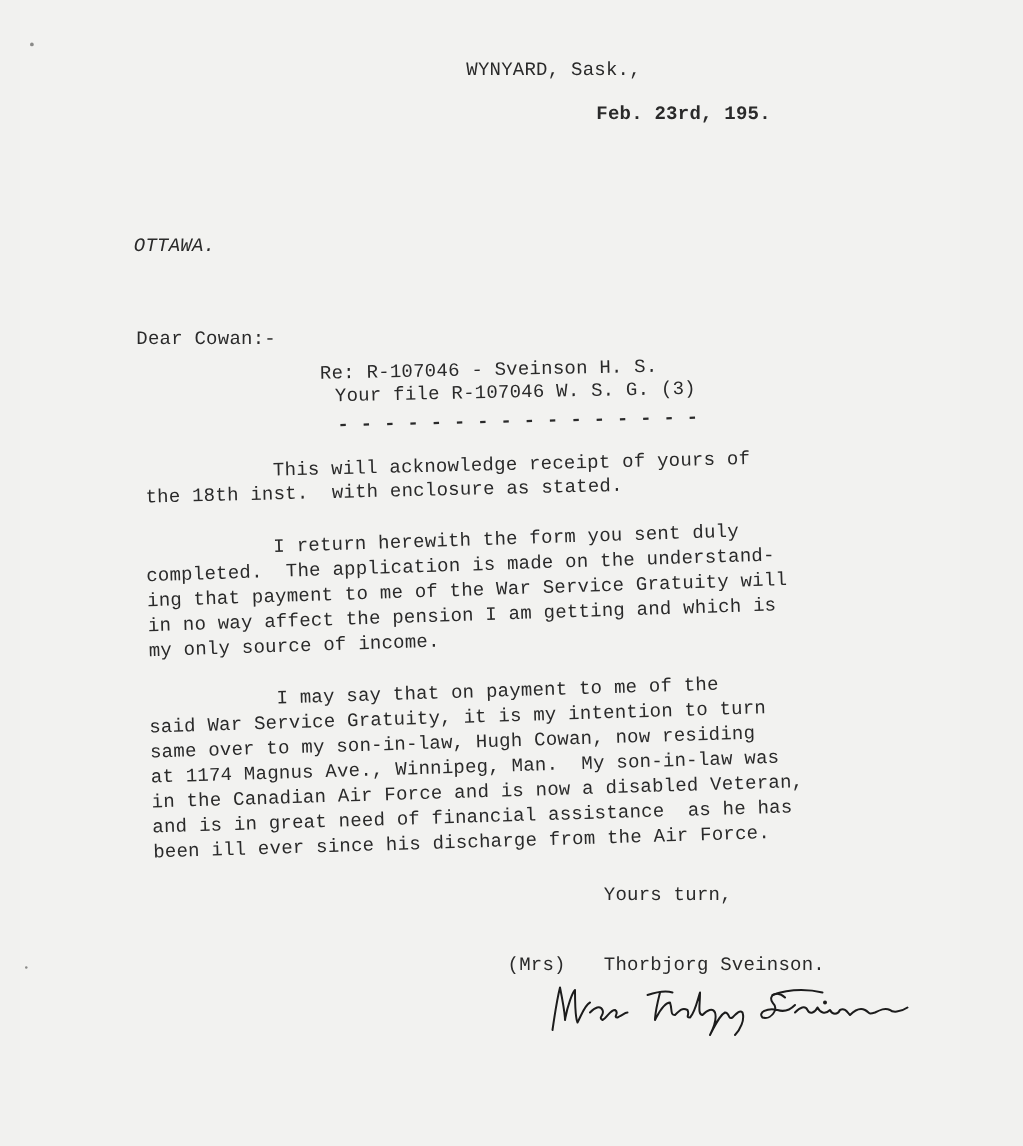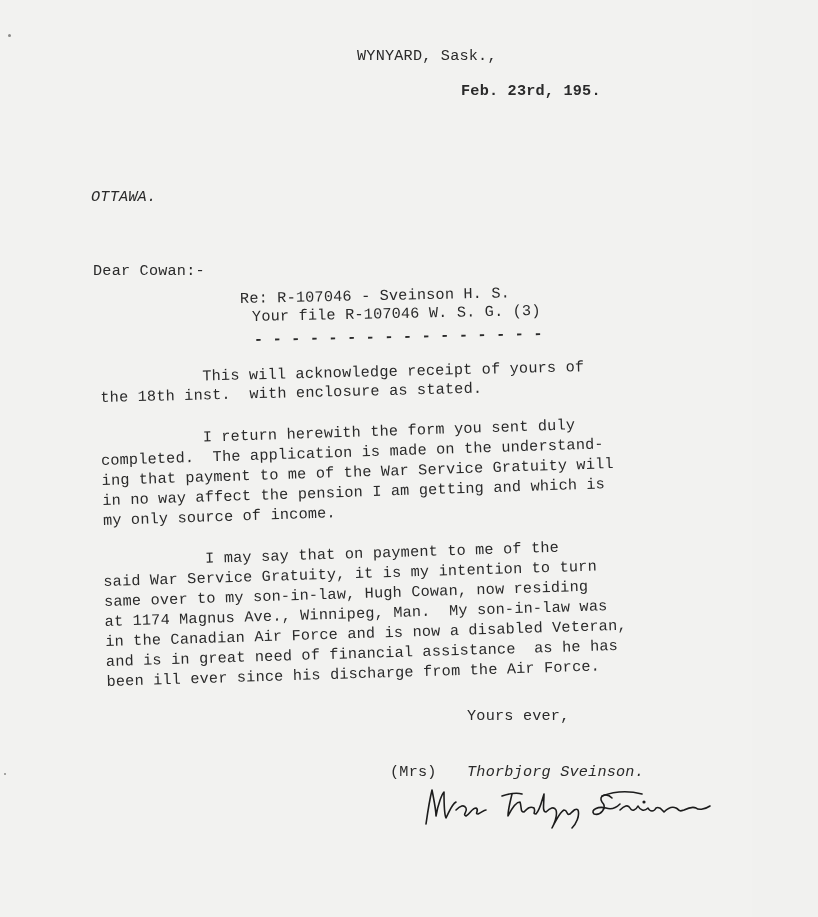--- a/index.html
+++ b/index.html
@@ -10,21 +10,21 @@
       width: 818px;
       height: 917px;
       background: #f1f1ef;
       position: relative;
       overflow: hidden;
       font-family: "Liberation Mono", "DejaVu Sans Mono", monospace;
       color: #2a2a2a;
     }
     .page {
       position: absolute;
-      left: 0; top: 0;
+      left: 16px; top: 0;
       width: 752px; height: 917px;
       background: #f2f2f0;
       text-align: right;
     }
     .line {
       position: absolute;
       white-space: pre;
       font-size: 15.2px;
       letter-spacing: 0.2px;
       line-height: 1;
@@ -75,24 +75,24 @@
   <div style="position:absolute; left:0; top:0; transform:rotate(-1.8deg); transform-origin:104px 600px;">
     <div class="line" style="left:104px; top:555px;">           I may say that on payment to me of the</div>
     <div class="line" style="left:104px; top:575px;">said War Service Gratuity, it is my intention to turn</div>
     <div class="line" style="left:104px; top:595px;">same over to my son-in-law, Hugh Cowan, now residing</div>
     <div class="line" style="left:104px; top:615px;">at 1174 Magnus Ave., Winnipeg, Man.  My son-in-law was</div>
     <div class="line" style="left:104px; top:635px;">in the Canadian Air Force and is now a disabled Veteran,</div>
     <div class="line" style="left:104px; top:655px;">and is in great need of financial assistance  as he has</div>
     <div class="line" style="left:104px; top:675px;">been ill ever since his discharge from the Air Force.</div>
   </div>
 
-  <div class="line" style="left:467px; top:709px;">Yours ever,</div>
+  <div class="line" style="left:467px; top:709px;">Yours turn,</div>
 
   <div class="line" style="left:390px; top:765px;">(Mrs)</div>
-  <div class="line" style="left:467px; top:765px;font-style:italic;">Thorbjorg Sveinson.</div>
+  <div class="line" style="left:467px; top:765px;">Thorbjorg Sveinson.</div>
 
   <svg class="sig-line" viewBox="0 0 300 50">
     <g fill="none" stroke="#1c1c1c" stroke-width="1.6" stroke-linecap="round" stroke-linejoin="round">
 
       <path d="M4 44 C6 30, 8 18, 10 10 C12 20, 14 30, 14 36 C16 24, 20 14, 22 12 C22 24, 22 34, 24 38 C28 30, 30 24, 34 22"></path>
 
       <path d="M34 30 C38 26, 42 24, 44 28 C46 32, 40 34, 44 36 C48 34, 50 28, 54 28 C58 30, 52 34, 56 34 C60 32, 62 30, 64 30"></path>
 
       <path d="M80 16 C86 14, 94 12, 100 14"></path>
       <path d="M90 14 C88 22, 86 30, 86 36 C90 28, 94 22, 98 22 C100 28, 98 32, 102 32 C106 28, 108 26, 112 28 C114 32, 110 34, 114 34 C118 30, 120 20, 122 14 C122 24, 120 32, 124 32 C128 28, 132 26, 134 30 C136 36, 132 44, 130 48 C134 40, 138 32, 142 30 C146 30, 144 36, 148 34 C152 30, 154 28, 156 30 C158 36, 154 44, 150 48"></path>

